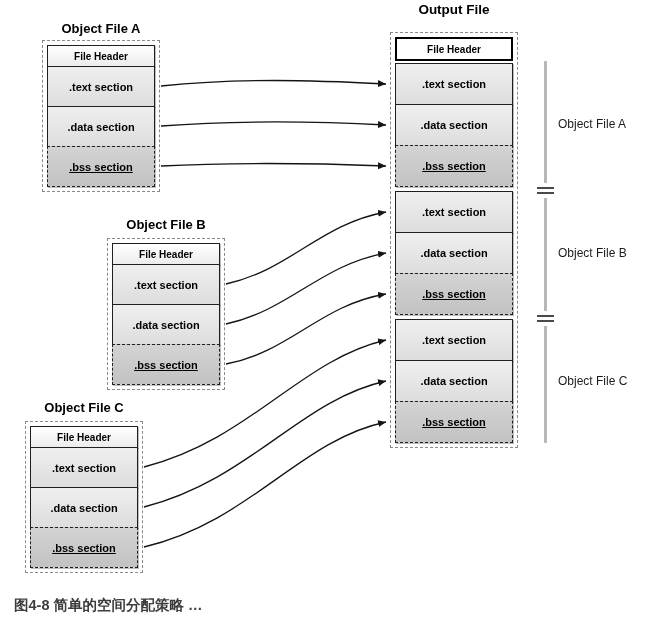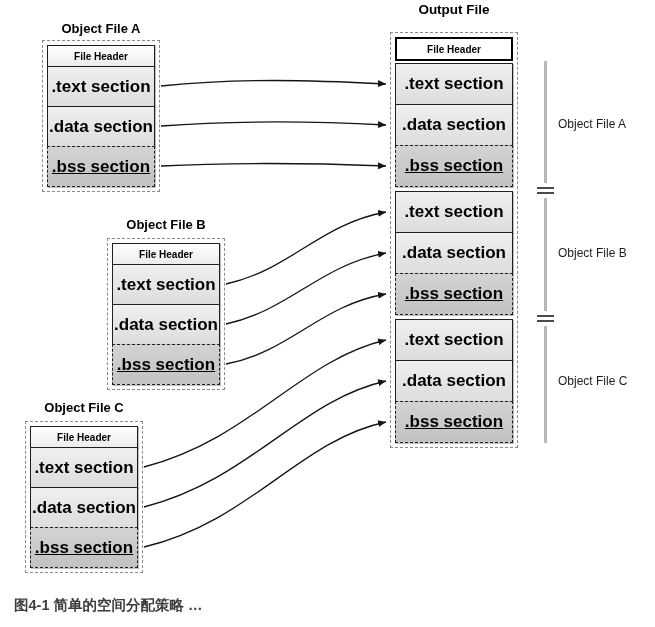--- a/index.html
+++ b/index.html
@@ -34,21 +34,21 @@
     padding: 4px;
     background: transparent;
   }
 
   .cell {
     border: 1px solid #1f1f1f;
     margin-top: -1px;
     display: flex;
     align-items: center;
     justify-content: center;
-    font-size: 17px;
+    font-size: 11px;
     font-weight: bold;
     color: #000000;
     box-shadow: 1px 1px 0 rgba(0,0,0,0.25);
   }
   .file-box > .cell:first-child { margin-top: 0; }
 
   .hdr {
     height: 22px;
     background: linear-gradient(#ffffff, #ececec);
     font-size: 10px;
@@ -181,15 +181,15 @@
 
   <div class="bracket" style="top:198px; height:113px;"></div>
   <div class="bracket-label" style="top:245px;">Object File B</div>
 
   <div class="break-line" style="top:315px;"></div>
   <div class="break-line" style="top:320px;"></div>
 
   <div class="bracket" style="top:326px; height:117px;"></div>
   <div class="bracket-label" style="top:373px;">Object File C</div>
 
-  <div class="caption">图4-1 简单的空间分配策略 …</div>
+  <div class="caption">图4-8 简单的空间分配策略 …</div>
 
 </div>
 
 </body></html>

